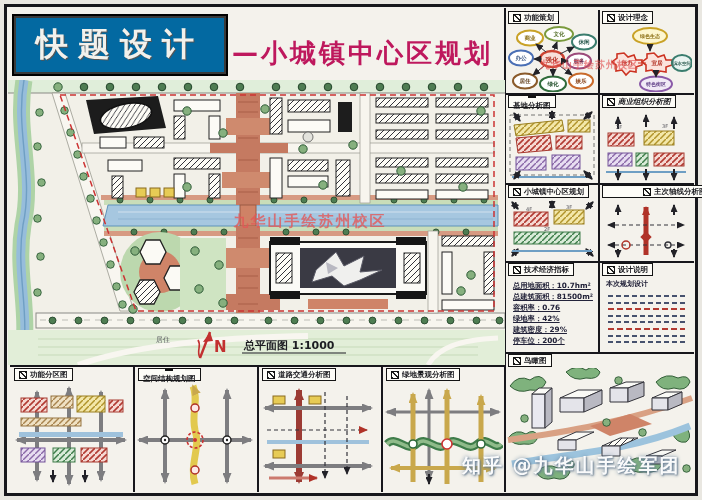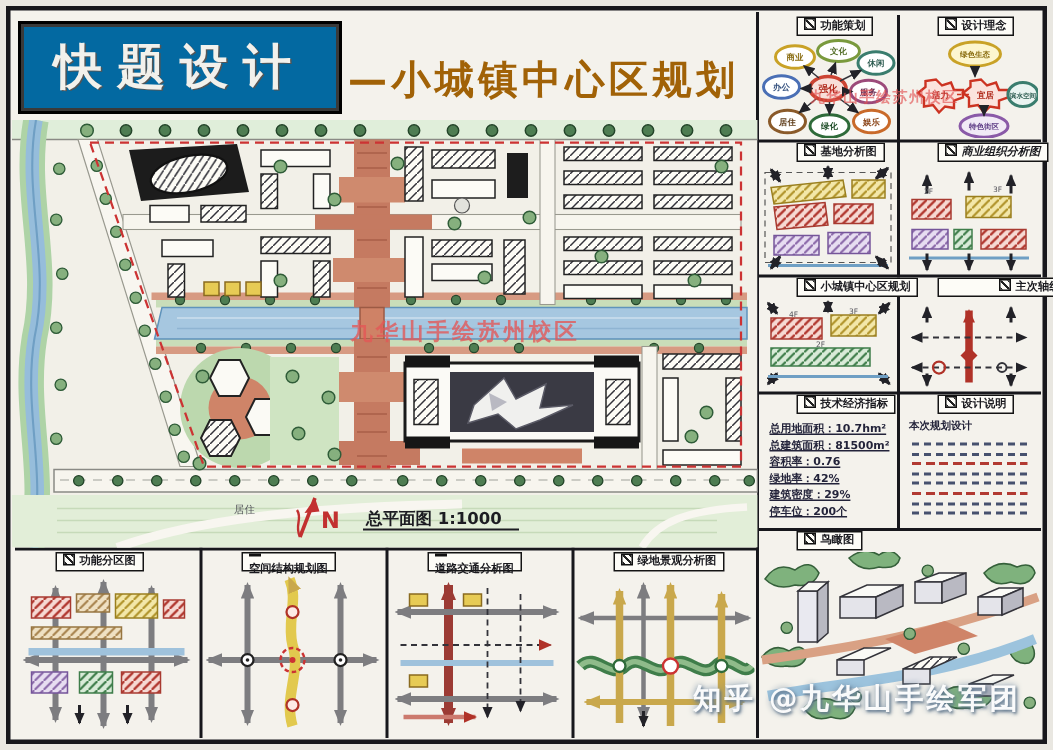--- a/index.html
+++ b/index.html
@@ -4,23 +4,23 @@
 <style>
   html,body{margin:0;padding:0;}
   body{width:702px;height:500px;position:relative;background:#e9e7e1;font-family:"DejaVu Sans",sans-serif;overflow:hidden;}
   .sheet{position:absolute;left:4px;top:4px;width:694px;height:492px;background:#f4f2ec;border:3px solid #17171c;box-sizing:border-box;}
   .abs{position:absolute;}
   .vline{position:absolute;width:2px;background:#17171c;}
   .hline{position:absolute;height:2px;background:#17171c;}
   .logo{position:absolute;left:12px;top:14px;width:216px;height:62px;background:#0369a1;border:2px solid #000;box-sizing:border-box;
         display:flex;align-items:center;justify-content:center;box-shadow:inset 0 0 0 2px #3a3a3a;}
   .logo span{color:#f2f1ec;font-weight:900;font-size:32px;letter-spacing:10px;text-shadow:1px 1px 0 #555;}
-  .main-title{position:absolute;left:232px;top:36px;width:268px;font-size:26px;font-weight:900;color:#a16207;letter-spacing:3px;}
-  .phead{position:absolute;display:inline-flex;gap:3px;height:13px;padding:0 4px;border:1.5px solid #141414;
-         background:#fdfcf7;box-sizing:border-box;z-index:6;margin-left:23px;}
+  .main-title{position:absolute;left:232px;top:36px;width:268px;font-size:26px;font-weight:900;color:#be185d;letter-spacing:3px;}
+  .phead{position:absolute;display:inline-flex;align-items:center;gap:3px;height:13px;padding:0 4px;border:1.5px solid #141414;
+         background:#fdfcf7;box-sizing:border-box;z-index:6;}
   .phead .ht{font-size:7.5px;font-weight:700;color:#1a1a1f;white-space:nowrap;}
   .hatch{width:8px;height:8px;border:1.2px solid #111;box-sizing:border-box;
          background:repeating-linear-gradient(45deg,#222 0 1.4px,transparent 1.4px 3.6px);}
   .ind-box{position:absolute;left:506px;top:278px;width:90px;height:72px;padding:2px 0 0 7px;box-sizing:border-box;}
   .ind{font-size:7.3px;line-height:11px;color:#23233a;font-weight:600;white-space:nowrap;text-decoration:underline;}
   .note-box{position:absolute;left:601px;top:277px;width:91px;height:73px;padding:2px 5px;box-sizing:border-box;}
   .note-intro{font-size:7px;color:#23233a;font-weight:700;margin-bottom:6px;}
   .scrib{height:2px;margin:4.6px 2px;background:repeating-linear-gradient(90deg,#46516e 0 5px,transparent 5px 8px);}
   .scrib.red{background:repeating-linear-gradient(90deg,#b23a32 0 6px,transparent 6px 9px);}
   .wm-center{position:absolute;left:190px;top:212px;width:240px;text-align:center;font-size:15px;font-weight:700;
@@ -422,21 +422,21 @@
   <line x1="38" y1="38" x2="48" y2="38" stroke="#cc3322" stroke-width="1" stroke-dasharray="3,2"></line>
   <g font-size="5" font-weight="bold" text-anchor="middle">
     <text x="50" y="13" fill="#8a6d12">绿色生态</text>
     <text x="27" y="40" fill="#b02a1c" font-size="5.6">活力</text>
     <text x="57" y="40" fill="#b02a1c" font-size="5.6">宜居</text>
     <text x="82" y="40" fill="#28584d" font-size="4.4">滨水空间</text>
     <text x="56" y="61" fill="#5e3c86">特色街区</text>
   </g>
 </svg>
 
-<div class="phead" style="left:508px;top:95px;">
+<div class="phead" style="left:508px;top:95px;flex-direction:column;">
     <span class="hatch"></span>
     <span class="ht">基地分析图</span>
   </div>
 <div class="phead" style="left:602px;top:95px;font-style:italic;">
     <span class="hatch"></span>
     <span class="ht">商业组织分析图</span>
   </div>
 
 <svg class="abs" style="left:506px;top:109px;z-index:3" width="92" height="73" viewBox="0 0 92 73">
   <rect x="4" y="6" width="84" height="60" fill="none" stroke="#555" stroke-width="0.8" stroke-dasharray="4,3"></rect>
@@ -604,21 +604,21 @@
 <div class="vline" style="left:381px;top:365px;height:127px;"></div>
 
 <div class="phead" style="left:14px;top:368px;">
     <span class="hatch"></span>
     <span class="ht">功能分区图</span>
   </div>
 <div class="phead" style="left:138px;top:368px;flex-direction:column;">
     <span class="hatch"></span>
     <span class="ht">空间结构规划图</span>
   </div>
-<div class="phead" style="left:262px;top:368px;flex-direction:column;">
+<div class="phead" style="left:262px;top:368px;">
     <span class="hatch"></span>
     <span class="ht">道路交通分析图</span>
   </div>
 <div class="phead" style="left:386px;top:368px;">
     <span class="hatch"></span>
     <span class="ht">绿地景观分析图</span>
   </div>
 
 <svg class="abs" style="left:11px;top:382px;z-index:3" width="120" height="108" viewBox="0 0 120 108">
   <g stroke="#7d7d80" stroke-width="4" marker-end="url(#mGrey)" marker-start="url(#mGrey)">

